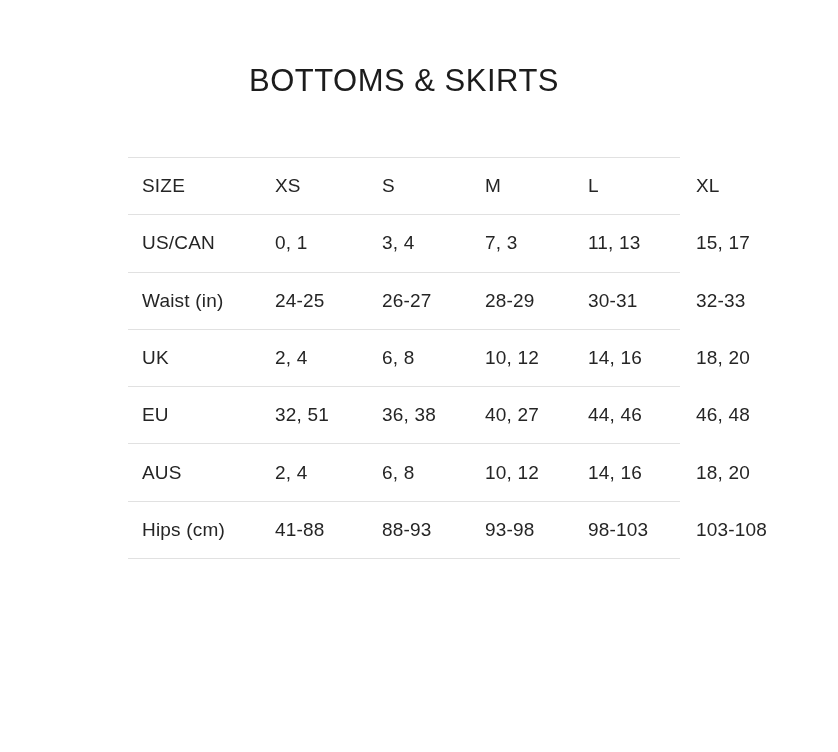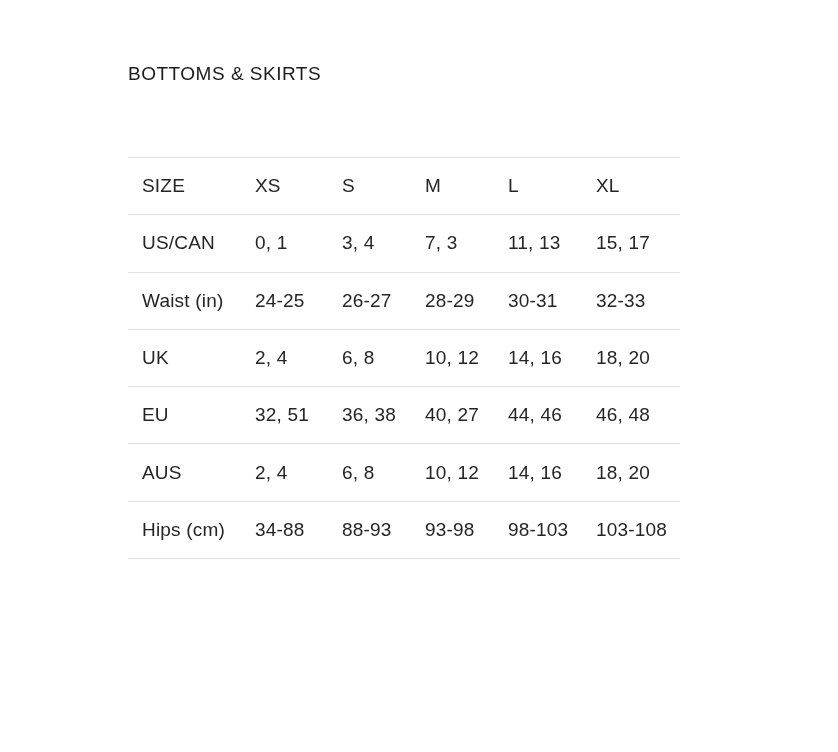--- a/index.html
+++ b/index.html
@@ -22,41 +22,43 @@
     top: 0;
     width: 552px;
     height: 752px;
   }
   .page-title {
     position: absolute;
     top: 63px;
     left: 0;
     width: 100%;
     margin: 0;
-    font-size: 19px;
+    text-align: center;
+    font-size: 31px;
     font-weight: 500;
     letter-spacing: 0.5px;
     color: #1c1c1c;
     white-space: nowrap;
   }
   .size-table {
     position: absolute;
     top: 157px;
     left: 0;
     width: 552px;
     border-bottom: 1px solid #e1e1e1;
   }
   .trow {
     display: grid;
     grid-template-columns: 113px 87px 83px 83px 88px 1fr;
     align-items: center;
     height: 56.3px;
     padding-left: 14px;
     border-top: 1px solid #e1e1e1;
     box-sizing: content-box;
+    gap: 20px;
   }
   .tcell {
     font-size: 19px;
     font-weight: 400;
     color: #252525;
     letter-spacing: 0.2px;
     white-space: nowrap;
     text-align: left;
   }
 </style>
@@ -121,21 +123,21 @@
         <div class="tcell">2, 4</div>
         <div class="tcell">6, 8</div>
         <div class="tcell">10, 12</div>
         <div class="tcell">14, 16</div>
         <div class="tcell">18, 20</div>
       </div>
 
 
       <div class="trow">
         <div class="tcell">Hips (cm)</div>
-        <div class="tcell">34-88</div>
+        <div class="tcell">41-88</div>
         <div class="tcell">88-93</div>
         <div class="tcell">93-98</div>
         <div class="tcell">98-103</div>
         <div class="tcell">103-108</div>
       </div>
 
     </div>
   </div>
 </div>
 

